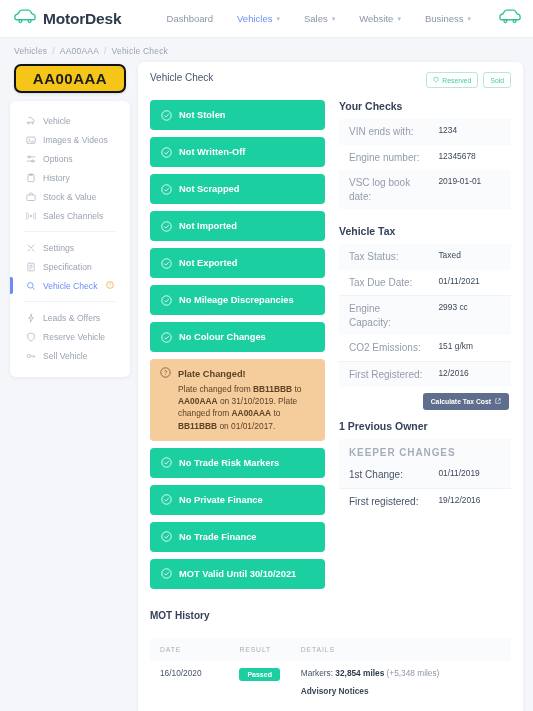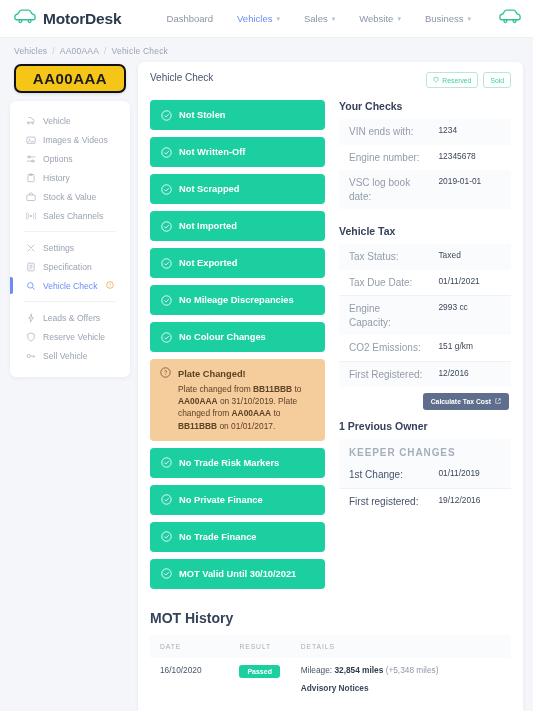--- a/index.html
+++ b/index.html
@@ -110,21 +110,21 @@
   .kc-head { font-size: 6.8px; color: #a6aebb; letter-spacing: .9px; padding: 8px 4px 4px 10px !important; font-weight: bold; }
 
   .calc-btn {
     background: #5e6e8c; color: #fff; font-size: 6.8px; font-weight: 700;
     border-radius: 3px; padding: 5px 8px; display: inline-flex; gap: 4px;
     align-items: center; float: right; margin: 2px 2px 0 0;
   }
 
   
   .mot { margin-top: 14px; padding-bottom: 2px; }
-  .mot-title { font-size: 14px; font-weight: 700; color: #36425a; margin-bottom: 9px; }
+  .mot-title { font-size: 10px; font-weight: 700; color: #36425a; margin-bottom: 17px; }
   .mot-table { width: 100%; border-collapse: collapse; }
   .mot-table th {
     text-align: left; font-size: 6.8px; letter-spacing: .9px; color: #a6aebb;
     font-weight: 400; padding: 8px 6px 8px 10px; background: #fafbfd;
   }
   .mot-table td { padding: 7px 6px 7px 10px; font-size: 8.3px; color: #46536a; vertical-align: top; }
   .pass-badge {
     background: #1ccfa1; color: #fff; font-size: 7px; font-weight: 700;
     border-radius: 3px; padding: 3px 8px; display: inline-block;
   }
@@ -551,21 +551,21 @@
             <th>DETAILS</th>
           </tr>
         </thead>
         <tbody>
           <tr>
             <td>16/10/2020</td>
             <td>
               <span class="pass-badge">Passed</span>
             </td>
             <td>
-              <div class="mot-detail-main"><span>Mileage: </span><b>32,854 miles</b><span class="mot-detail-sub"> (+5,348 miles)</span></div>
+              <div class="mot-detail-main"><span>Markers: </span><b>32,854 miles</b><span class="mot-detail-sub"> (+5,348 miles)</span></div>
               <div class="mot-adv">Advisory Notices</div>
             </td>
           </tr>
         </tbody>
       </table>
     </div>
 
   </div>
 </div>
 

